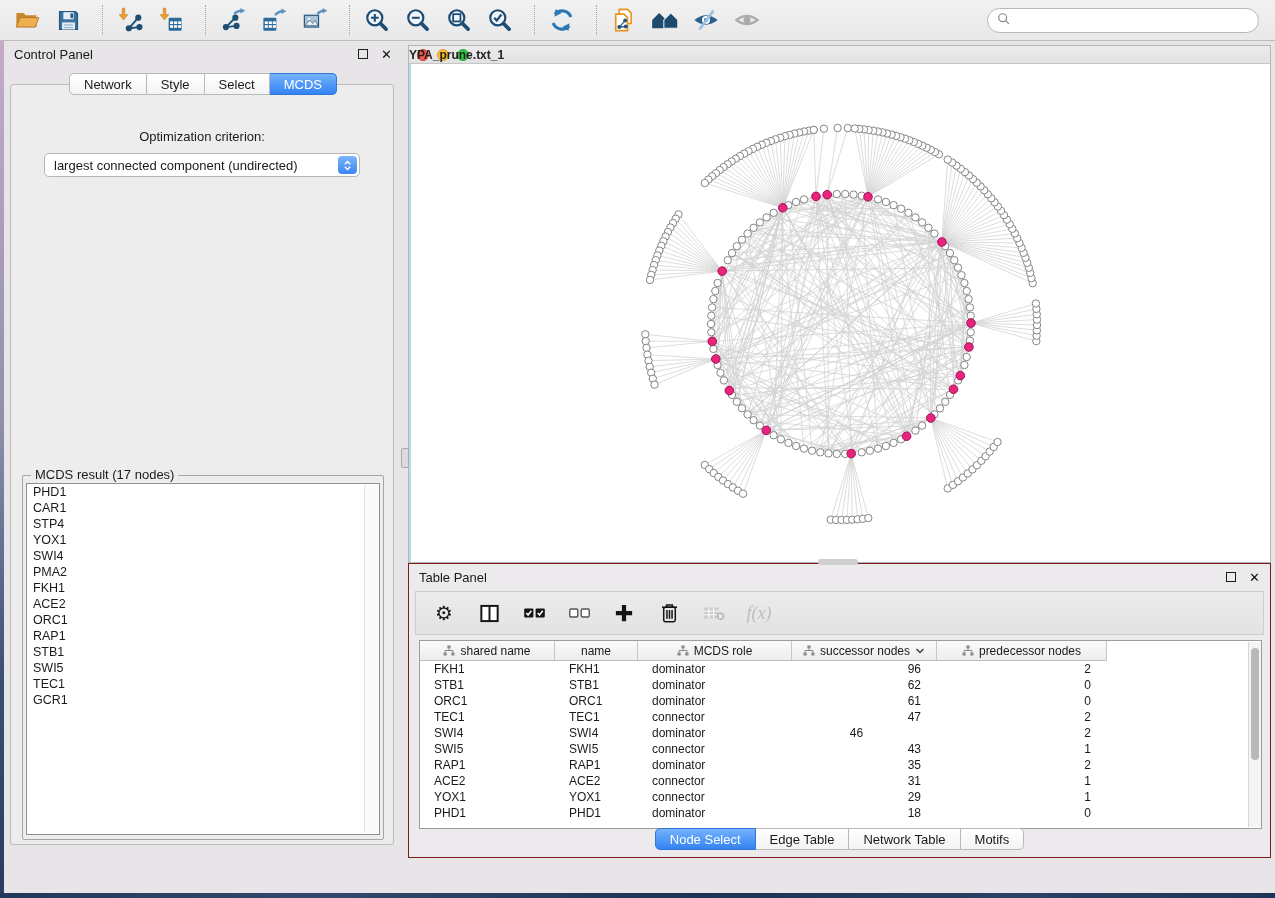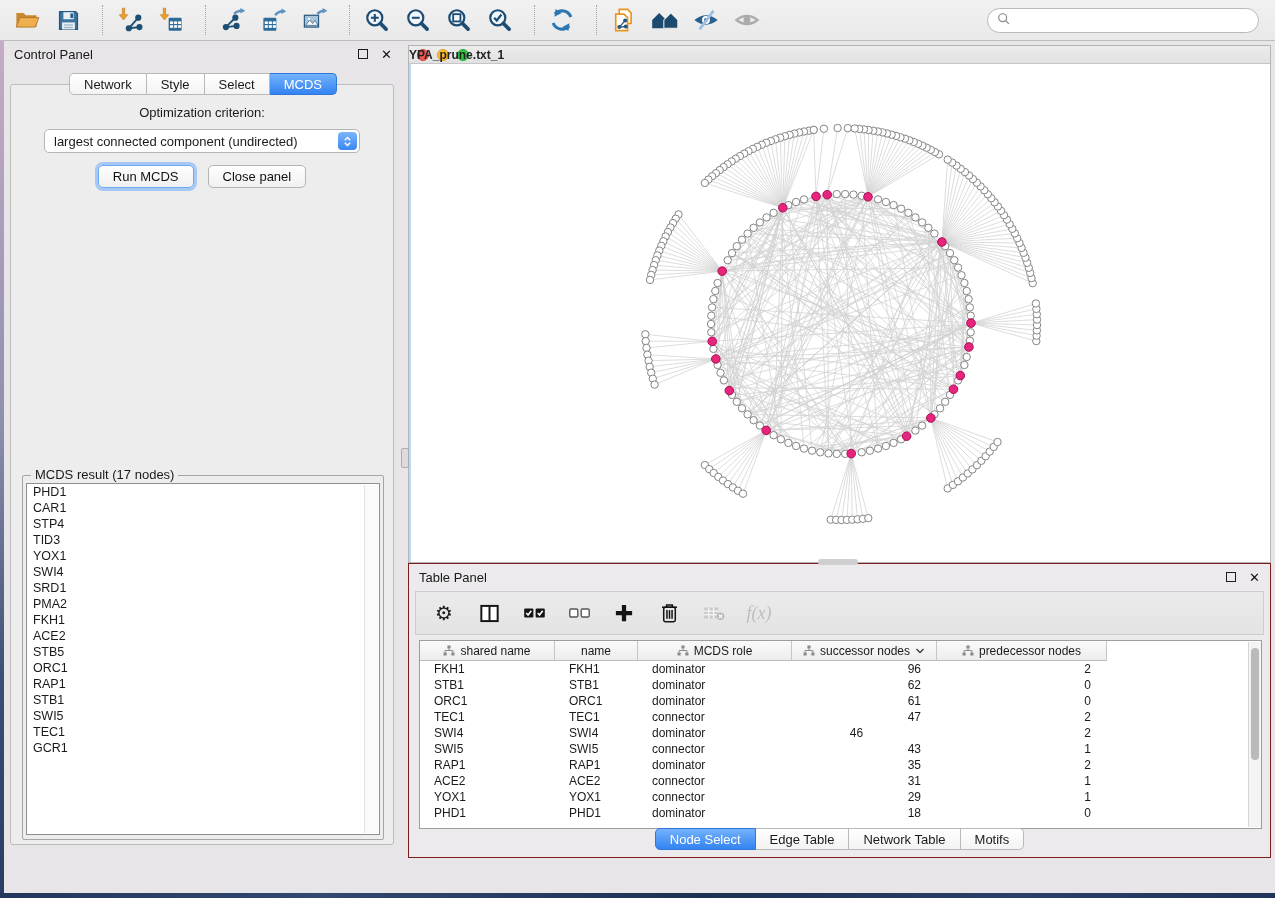--- a/index.html
+++ b/index.html
@@ -26,21 +26,21 @@
   .float-btn { width:10px; height:10px; border:1.5px solid #1d1d1d; margin-right:13px; cursor:default; }
   .close-btn { font-size:13px; font-weight:bold; color:#111; }
   #cp-tabs { position:absolute; left:50%; transform:translateX(-50%); top:32px; display:flex; z-index:2; }
   .tab { height:22px; line-height:21px; padding:0 14px; font-size:13px; white-space:nowrap;
     background:linear-gradient(#ffffff,#f3f3f3); border:1px solid #b9b9b9; border-left:none; }
   .tab:first-child { border-left:1px solid #b9b9b9; border-radius:5px 0 0 5px; }
   .tab:last-child { border-radius:0 5px 5px 0; }
   .tab.selected { background:linear-gradient(#74b2fb,#3383f2); color:#fff; border-color:#3077d8; }
   #cp-pane { position:absolute; left:6px; right:8px; top:43px; bottom:13px;
     border:1px solid #bcbcbc; border-radius:3px; background:#eeedee; }
-  #opt-label { margin-top:20px; text-align:center; font-size:13px; }
+  #opt-label { margin-top:44px; text-align:center; font-size:13px; }
   #criterion { margin:9px auto 0; width:316px; height:24px; border:1px solid #b6b6b6; border-radius:5px;
     background:#fff; display:flex; align-items:center; position:relative; font-size:13px; padding-left:9px; }
   #criterion .dd { position:absolute; right:2px; top:2px; bottom:2px; width:19px; border-radius:4px;
     background:linear-gradient(#7cb6fb,#3b86f3); display:flex; align-items:center; justify-content:center; }
   #cp-buttons { display:flex; justify-content:center; gap:14px; margin-top:12px; }
   .mac-btn { height:23px; padding:0 14px; font-size:13px; font-family:inherit; color:#111;
     background:linear-gradient(#ffffff,#f0f0f0); border:1px solid #b4b4b4; border-radius:5px; }
   .mac-btn.focused { box-shadow:0 0 0 3px rgba(110,170,250,.55); border-color:#6ea9f0; }
   #result-group { position:absolute; left:11px; right:9px; top:390px; bottom:4px;
     border:1px solid #a5a5a5; border-radius:2px; }
@@ -302,38 +302,31 @@
       <div id="opt-label">Optimization criterion:</div>
       <div id="criterion">
         <span>largest connected component (undirected)</span>
         <span class="dd">
             <svg viewBox="0 0 10 14" width="9" height="13">
               <path d="M2 5.5L5 2.5l3 3" fill="none" stroke="#fff" stroke-width="1.6"></path>
               <path d="M2 8.5l3 3 3-3" fill="none" stroke="#fff" stroke-width="1.6"></path>
             </svg>
           </span>
       </div>
-      <div id="cp-buttons">
-        <button class="mac-btn focused">Run MCDS</button>
-        <button class="mac-btn">Close panel</button>
-      </div>
       <div id="result-group">
         <span id="result-title">MCDS result (17 nodes)</span>
         <div id="result-list">
           <div class="result-item">PHD1</div>
             <div class="result-item">CAR1</div>
             <div class="result-item">STP4</div>
-            <div class="result-item">TID3</div>
             <div class="result-item">YOX1</div>
             <div class="result-item">SWI4</div>
-            <div class="result-item">SRD1</div>
             <div class="result-item">PMA2</div>
             <div class="result-item">FKH1</div>
             <div class="result-item">ACE2</div>
-            <div class="result-item">STB5</div>
             <div class="result-item">ORC1</div>
             <div class="result-item">RAP1</div>
             <div class="result-item">STB1</div>
             <div class="result-item">SWI5</div>
             <div class="result-item">TEC1</div>
             <div class="result-item">GCR1</div>
             <div id="result-scroll"></div>
         </div>
       </div>
     </div>

